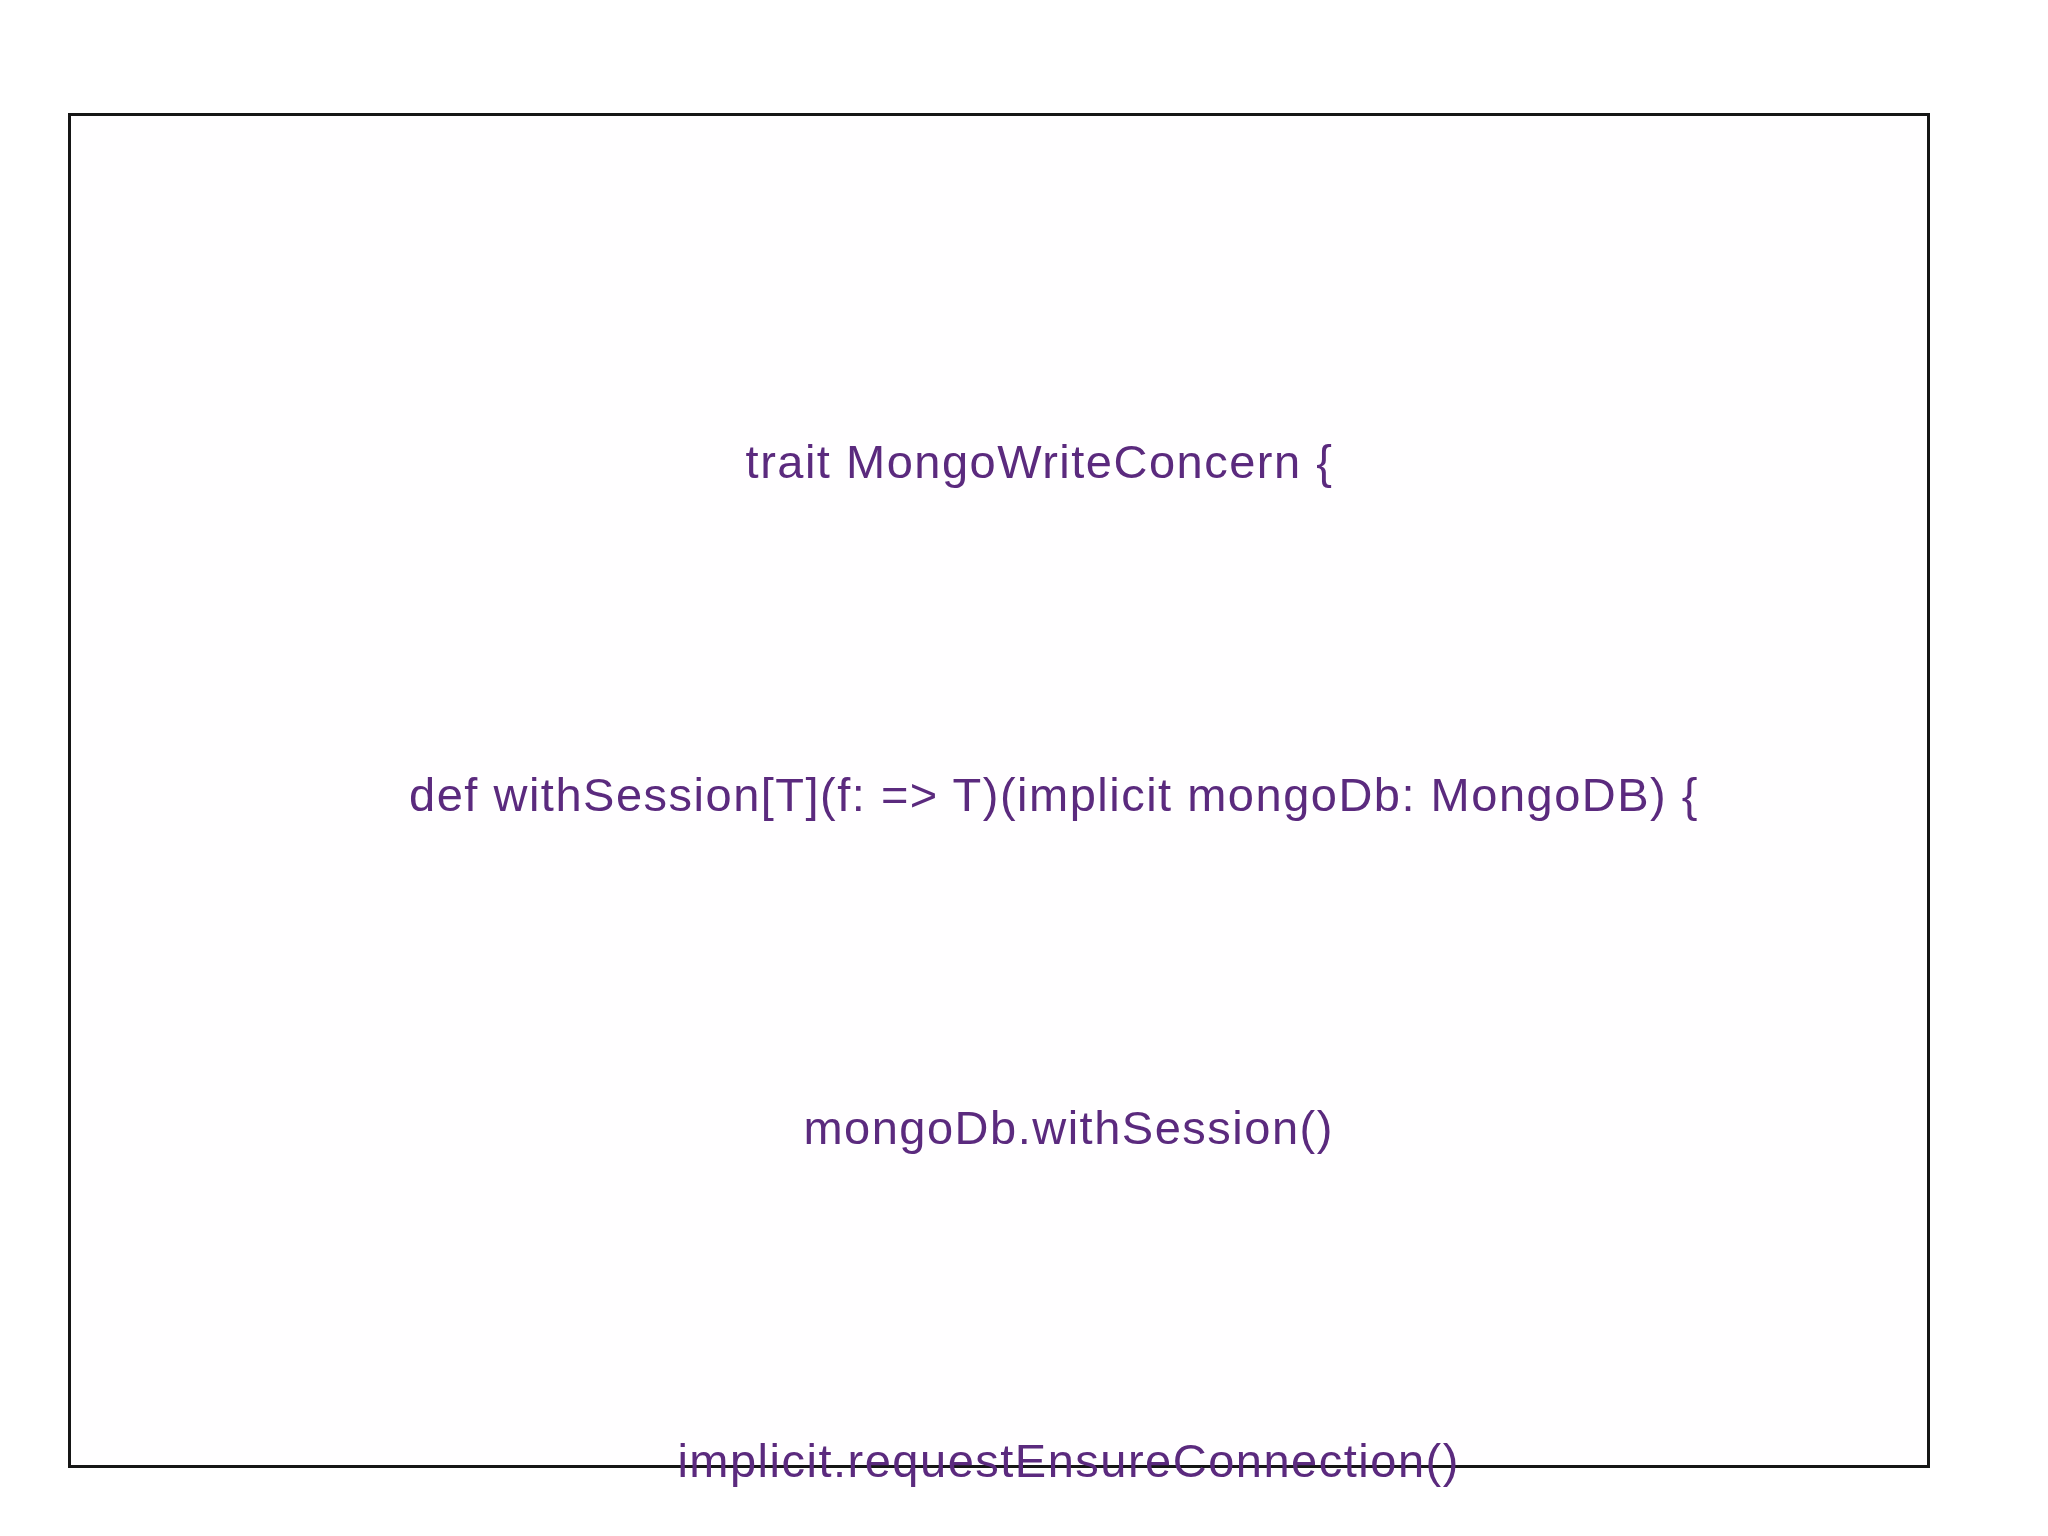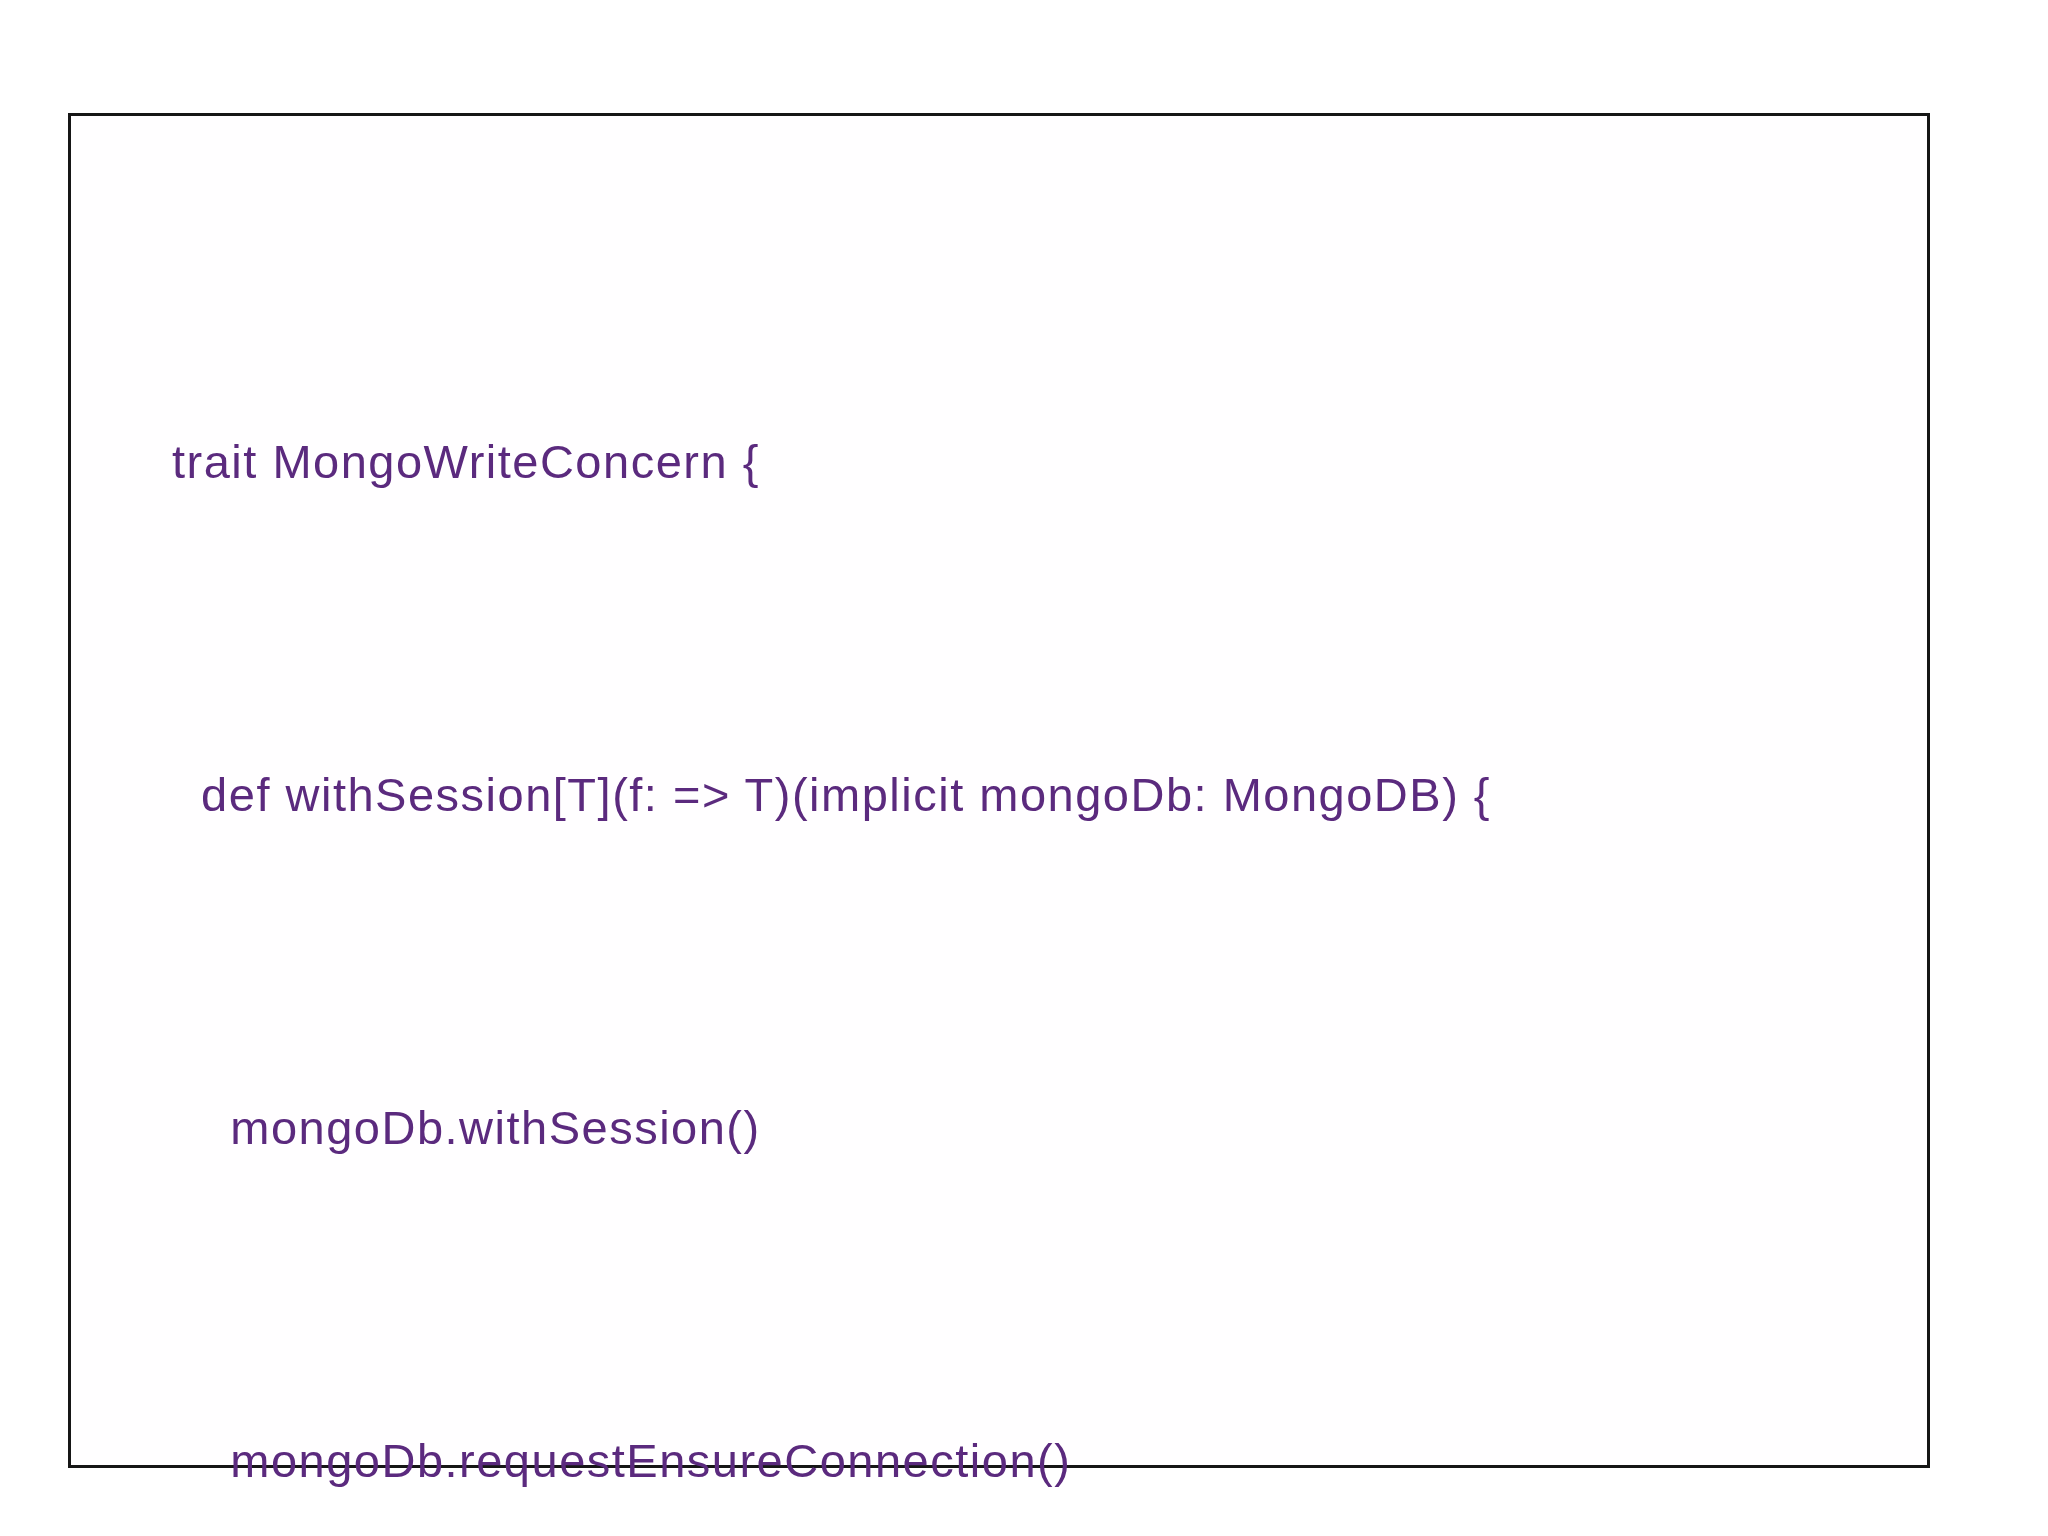--- a/index.html
+++ b/index.html
@@ -7,20 +7,21 @@
     padding: 0;
     background: #ffffff;
   }
   .canvas {
     position: relative;
     width: 2048px;
     height: 1536px;
     background: #ffffff;
     overflow: hidden;
     font-family: "Liberation Sans", sans-serif;
+    text-align: center;
   }
   .slide-frame {
     position: absolute;
     left: 68px;
     top: 113px;
     width: 1862px;
     height: 1355px;
     box-sizing: border-box;
     border: 3px solid #161616;
     background: #fffeff;
@@ -42,21 +43,21 @@
 </style>
 </head>
 <body>
 
 <div class="canvas">
   <div class="slide-frame">
     <div class="code-block">
       <div class="code-line">trait MongoWriteConcern {</div>
       <div class="code-line">  def withSession[T](f: =&gt; T)(implicit mongoDb: MongoDB) {</div>
       <div class="code-line">    mongoDb.withSession()</div>
-      <div class="code-line">    mongoDb.requestEnsureConnection()</div>
+      <div class="code-line">    implicit.requestEnsureConnection()</div>
       
       
       
       
       
       
       
     </div>
   </div>
 </div>

